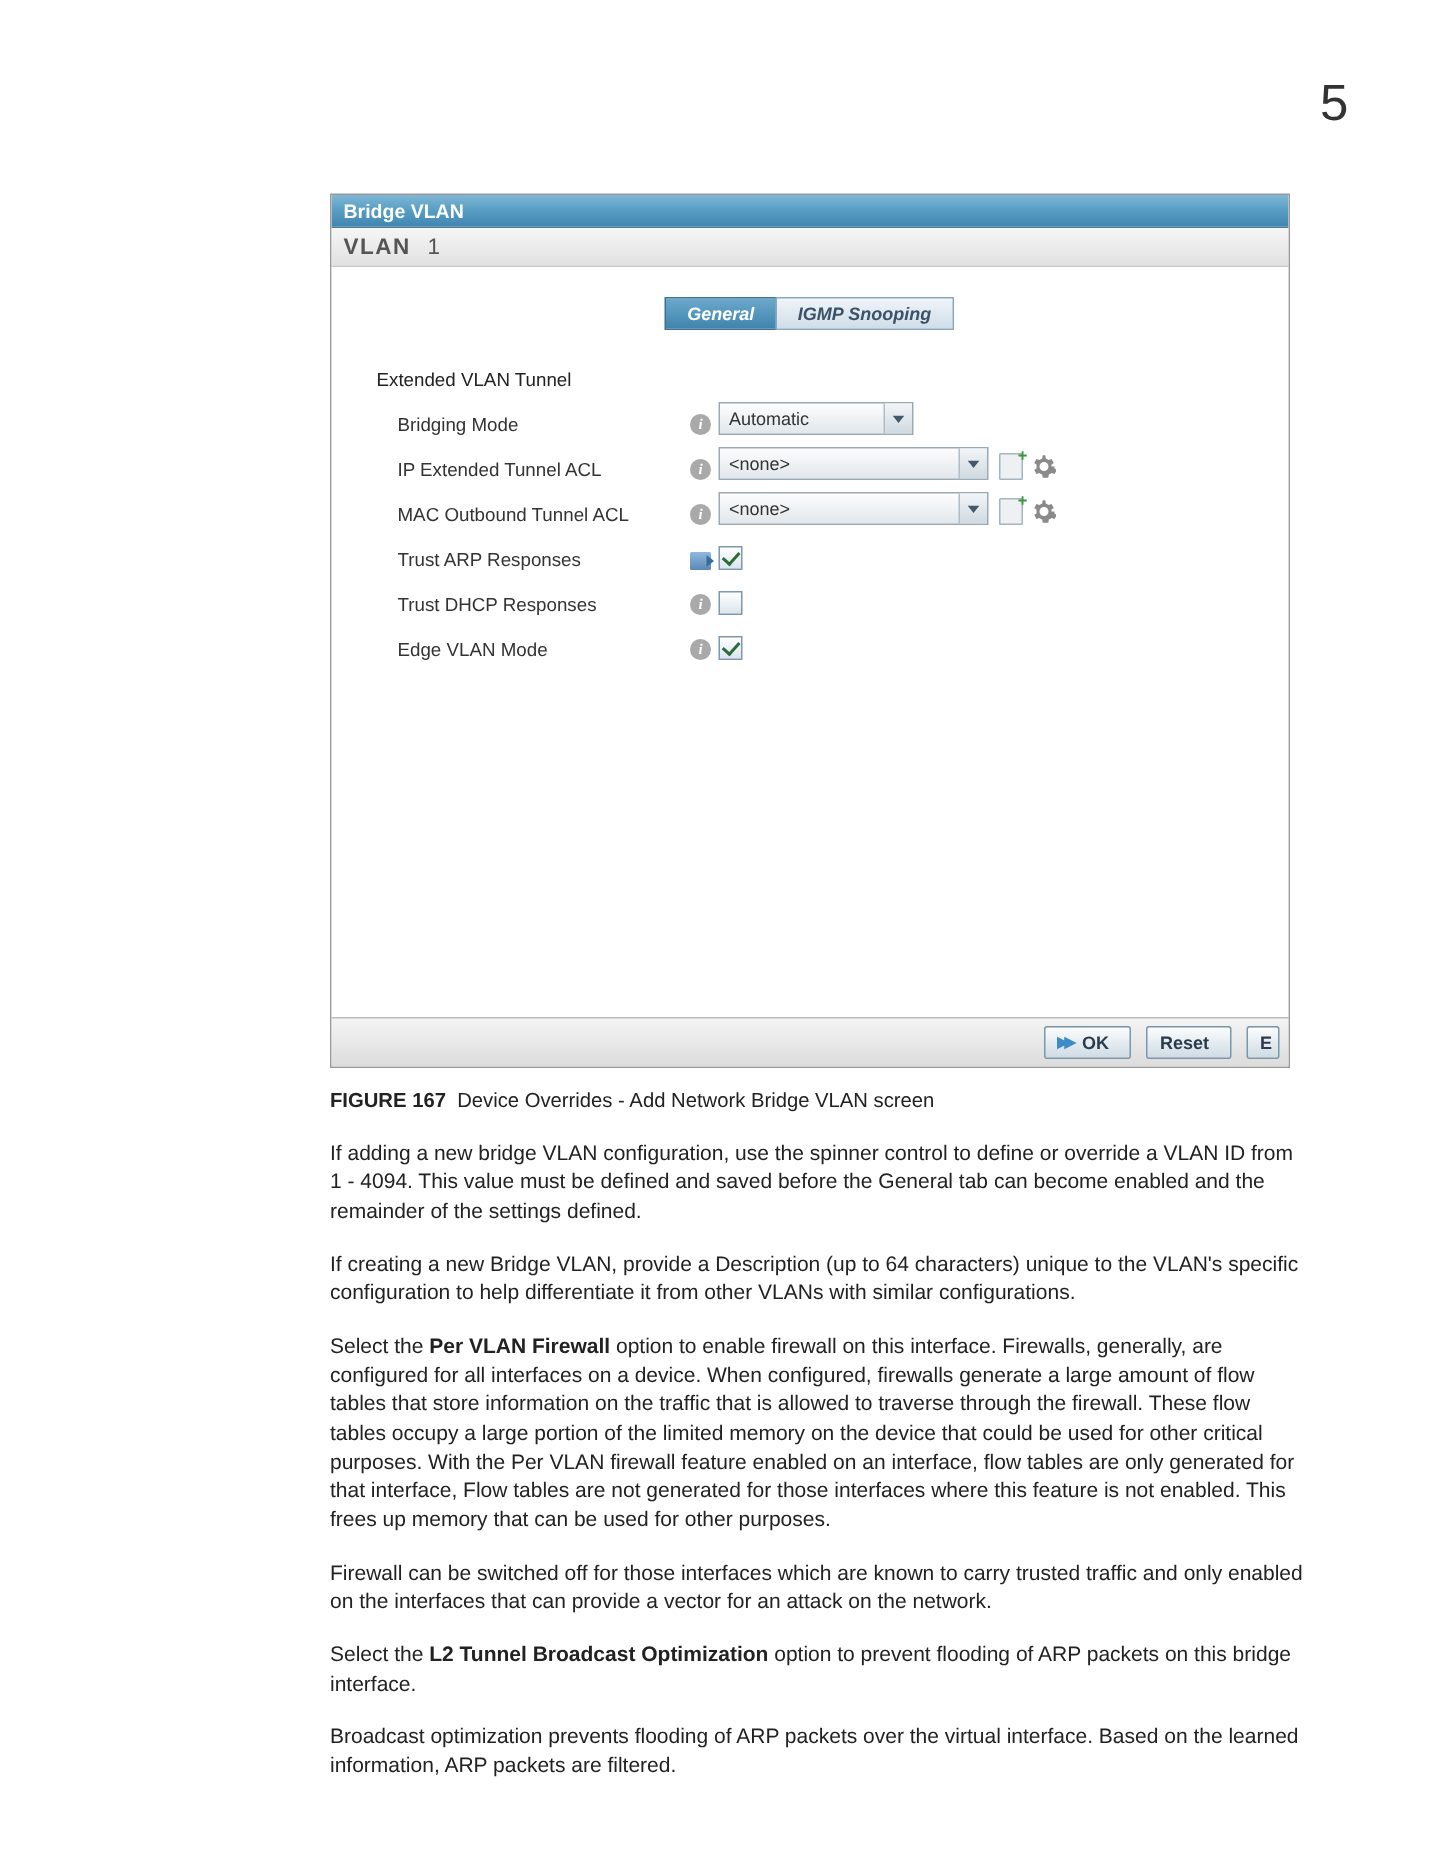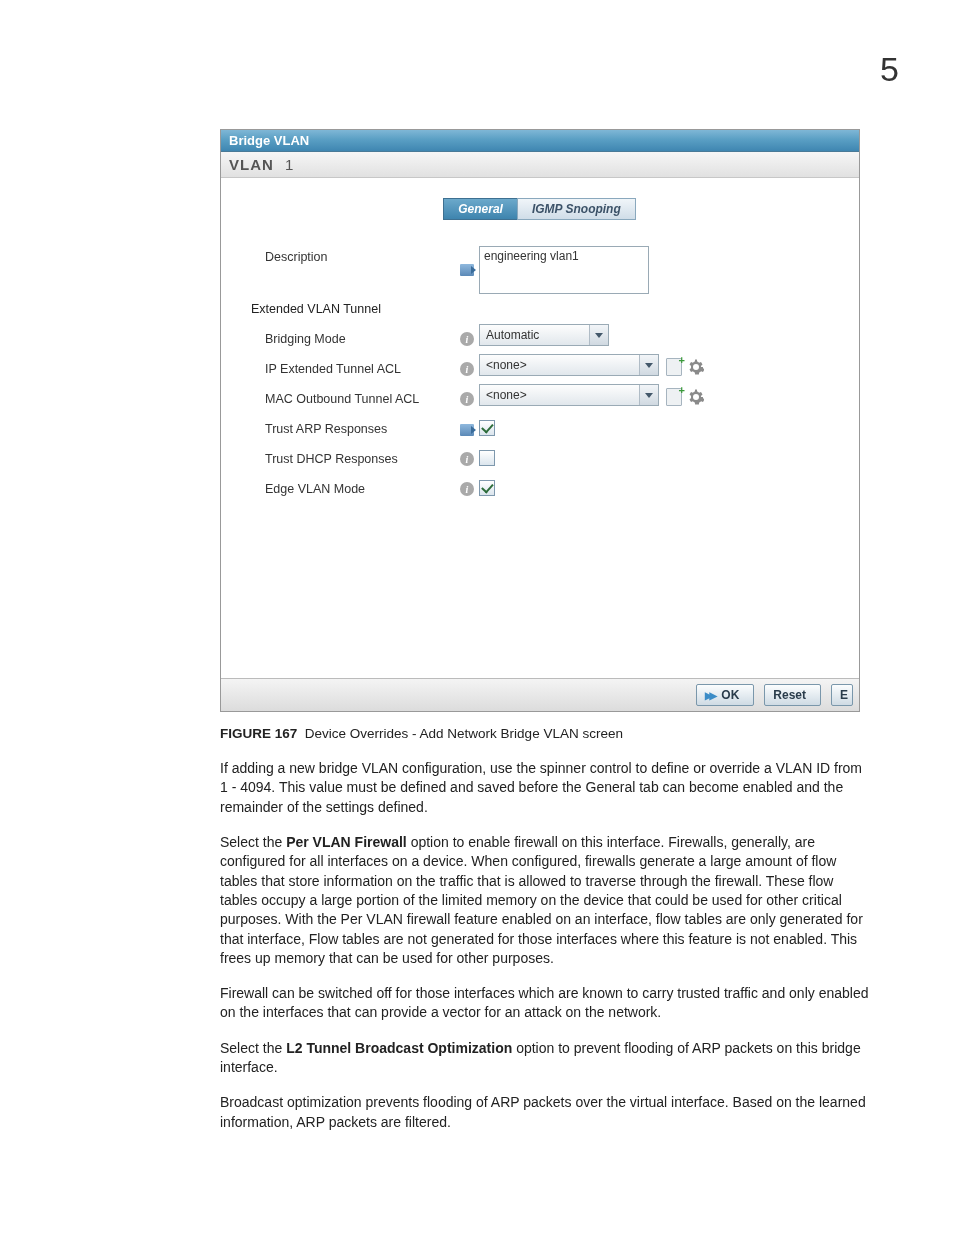--- a/index.html
+++ b/index.html
@@ -277,27 +277,20 @@
     </div>
 
     <div class="content-area">
       <div class="tabs-row">
         <div class="tab active">General</div>
         <div class="tab">IGMP Snooping</div>
       </div>
 
       <div class="form-area">
 
-        <div class="form-row" style="align-items:flex-start;">
-          <div class="form-label" style="padding-top:4px;">Description</div>
-          <div class="icon-col" style="padding-top:18px;">
-              <div class="arrow-icon"></div>
-            </div>
-          <textarea class="textarea" style="">engineering vlan1</textarea>
-        </div>
 
         <div class="section-label">Extended VLAN Tunnel</div>
 
         <div class="form-row">
           <div class="form-label">Bridging Mode</div>
           <div class="icon-col">
               <div class="info-icon">i</div>
             </div>
           <div class="dropdown" style="width:130px;">
             <div class="dd-text">Automatic</div>
@@ -398,20 +391,21 @@
         <span>E</span>
       </div>
     </div>
   </div>
 
   <div class="figure-caption">
     <span class="fignum">FIGURE 167</span>&nbsp;&nbsp;<span>Device Overrides - Add Network Bridge VLAN screen</span>
   </div>
 
   <p class="body-text">If adding a new bridge VLAN configuration, use the spinner control to define or override a VLAN ID from 1 - 4094. This value must be defined and saved before the General tab can become enabled and the remainder of the settings defined.</p>
+  <p class="body-text">If creating a new Bridge VLAN, provide a Description (up to 64 characters) unique to the VLAN's specific configuration to help differentiate it from other VLANs with similar configurations.</p>
   <p class="body-text">
     <span>Select the </span><b>Per VLAN Firewall</b><span> option to enable firewall on this interface. Firewalls, generally, are configured for all interfaces on a device. When configured, firewalls generate a large amount of flow tables that store information on the traffic that is allowed to traverse through the firewall. These flow tables occupy a large portion of the limited memory on the device that could be used for other critical purposes. With the Per VLAN firewall feature enabled on an interface, flow tables are only generated for that interface, Flow tables are not generated for those interfaces where this feature is not enabled. This frees up memory that can be used for other purposes.</span>
   </p>
   <p class="body-text">Firewall can be switched off for those interfaces which are known to carry trusted traffic and only enabled on the interfaces that can provide a vector for an attack on the network.</p>
   <p class="body-text">
     <span>Select the </span><b>L2 Tunnel Broadcast Optimization</b><span> option to prevent flooding of ARP packets on this bridge interface.</span>
   </p>
   <p class="body-text">Broadcast optimization prevents flooding of ARP packets over the virtual interface. Based on the learned information, ARP packets are filtered.</p>
 </div>
 

